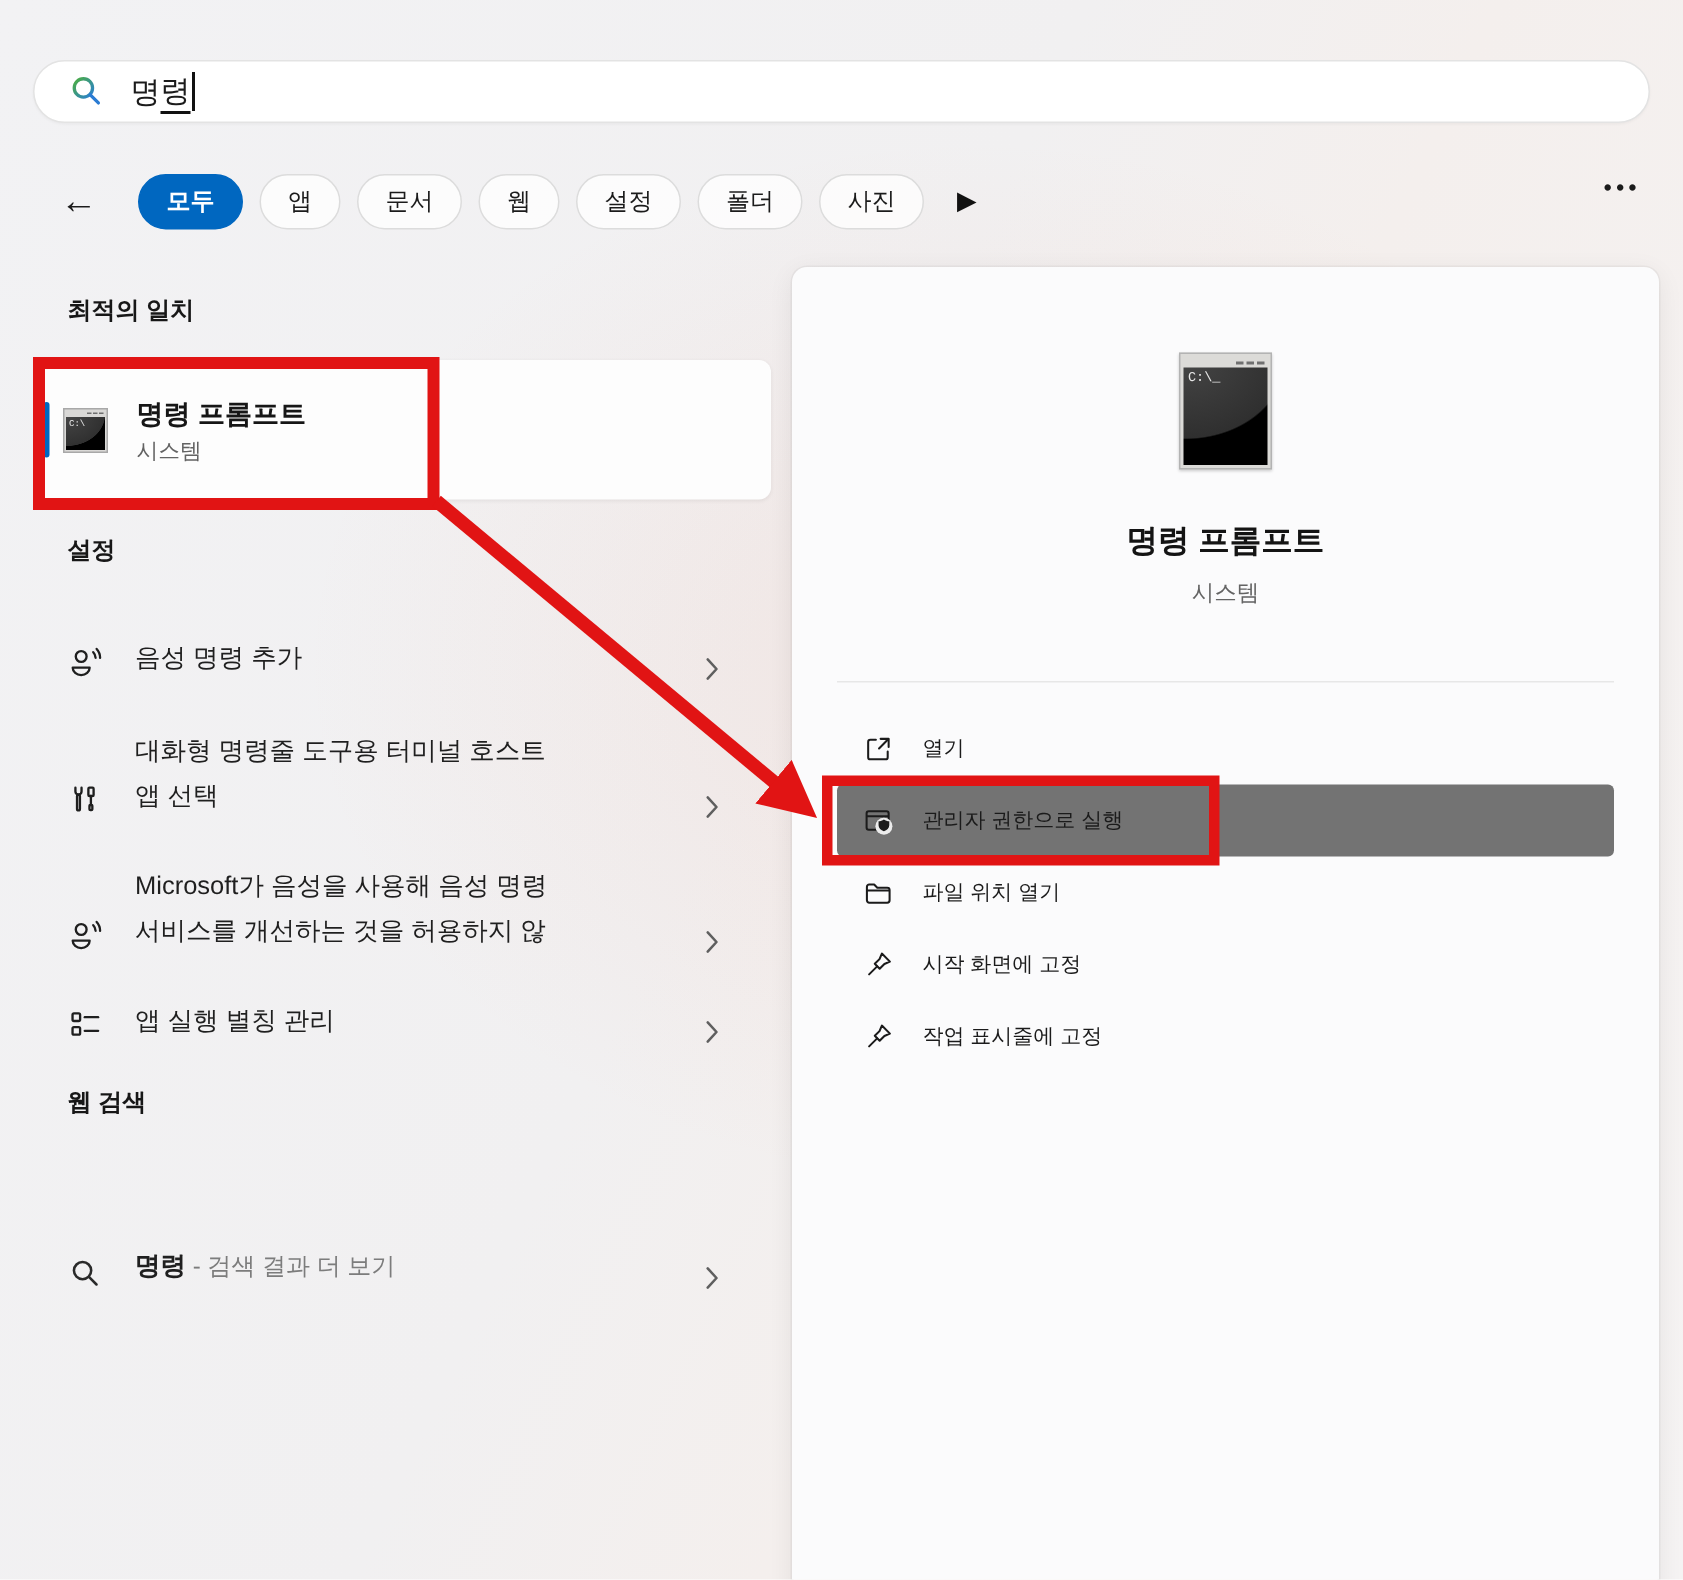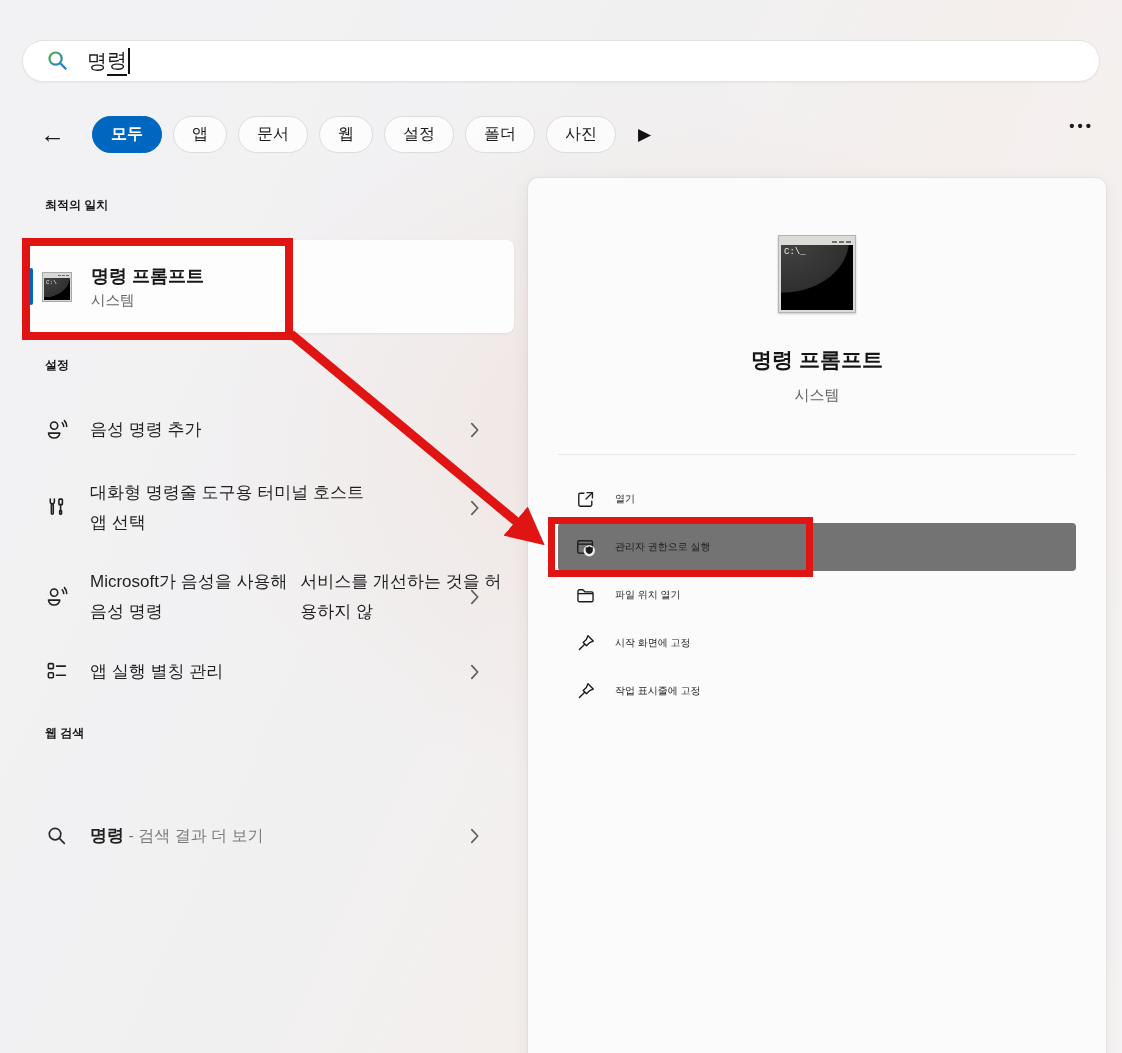--- a/index.html
+++ b/index.html
@@ -35,56 +35,56 @@
   .pill{
     height:37px; padding:0 18px; border-radius:19px; font-size:16px;
     background:rgba(255,255,255,0.75); border:1px solid #dcdcdc;
     display:flex; align-items:center; color:#1b1b1b;
   }
   .pill.selected{ background:#0067c0; border-color:#0067c0; color:#fff; font-weight:700; }
   .play-btn{ margin-left:22px; font-size:17px; color:#111; }
   .more-btn{ position:absolute; right:28px; top:3px; font-size:15px; letter-spacing:3px; font-weight:700; color:#1b1b1b; }
 
   
-  .sec-h{ position:absolute; left:45px; font-size:12px; font-weight:700; color:#171717; }
+  .sec-h{ position:absolute; left:45px; font-size:16px; font-weight:700; color:#171717; }
   .h-best{ top:197px; }
   .h-settings{ top:357px; }
   .h-web{ top:725px; }
 
   .best-card{
     position:absolute; left:25px; top:240px; width:489px; height:93px;
     background:#fdfdfd; border-radius:8px;
     box-shadow:0 1px 3px rgba(0,0,0,0.07);
     display:flex; align-items:center; padding-left:17px;
   }
   .accent-bar{ position:absolute; left:4px; top:28px; width:4px; height:37px; border-radius:2px; background:#0067c0; }
   .best-texts{ margin-left:19px; display:flex; flex-direction:column; gap:3px; }
   .best-title{ font-size:18px; font-weight:600; color:#161616; }
   .best-sub{ font-size:14.5px; color:#636363; }
 
-  .l-row{ position:absolute; left:0; width:510px; display:flex; align-items:center; padding-left:45px; }
+  .l-row{ position:absolute; left:0; width:510px; display:flex; align-items:flex-end; padding-left:45px; }
   .l-row .ic{ width:24px; display:flex; justify-content:center; }
   .l-row .txt{ margin-left:21px; font-size:17px; color:#1f1f1f; line-height:30px; }
   .l-row .chev{ position:absolute; left:470px; }
   .r1{ top:406px; height:48px; }
   .r2{ top:470px; height:76px; }
   .r3{ top:558px; height:78px; }
   .r4{ top:648px; height:48px; }
   .rweb{ top:812px; height:48px; }
   .web-q{ font-weight:700; font-size:17px; }
   .web-suffix{ font-size:16px; color:#7c7c7c; }
 
   
   .right-card{
     position:absolute; left:528px; top:178px; width:578px; height:895px;
     background:#fbfbfc; border-radius:10px;
     box-shadow:0 0 0 1px rgba(0,0,0,0.04), 0 4px 18px rgba(0,0,0,0.07);
   }
   .cmd-lg{ position:absolute; left:50%; transform:translateX(-50%); top:57px;
-    width:78px; height:78px; background:#dcdbd8; border:1px solid #b3b3b3; padding:2px;
+    width:62px; height:78px; background:#dcdbd8; border:1px solid #b3b3b3; padding:2px;
     box-shadow:0 1px 2px rgba(0,0,0,0.2); }
   .cmd-lg .tb{ height:7px; display:flex; justify-content:flex-end; align-items:center; gap:2px; padding-right:2px; }
   .cmd-lg .tb i{ width:5px; height:2px; background:#707070; }
   .cmd-lg .scr{ height:calc(100% - 7px); position:relative;
     background:radial-gradient(120px 95px at 2% -8%, #454545 0%, #2f2f2f 55%, #000 56%, #000 100%); }
   .cmd-lg .scr span{ position:absolute; left:3px; top:2px; color:#e9e9e9;
     font-family:"Liberation Mono","DejaVu Sans Mono",monospace; font-size:9px; }
   .cmd-sm{ width:30px; height:30px; background:#d9d8d6; border:1px solid #a8a8a8; padding:1px; flex:none; }
   .cmd-sm .tb{ height:4px; display:flex; justify-content:flex-end; align-items:center; gap:1px; padding-right:1px; }
   .cmd-sm .tb i{ width:3px; height:1.5px; background:#6e6e6e; }
@@ -93,21 +93,21 @@
   .cmd-sm .scr span{ position:absolute; left:2px; top:1px; color:#eee;
     font-family:"Liberation Mono","DejaVu Sans Mono",monospace; font-size:6px; }
 
   .r-title{ position:absolute; top:168px; width:100%; text-align:center; font-size:21px; font-weight:600; color:#141414; }
   .r-sub{ position:absolute; top:208px; width:100%; text-align:center; font-size:15px; color:#646464; }
   .r-divider{ position:absolute; left:30px; right:30px; top:276px; height:1px; background:#e7e7e7; }
 
   .r-actions{ position:absolute; left:30px; right:30px; top:297px; display:flex; flex-direction:column; }
   .r-row{ height:48px; display:flex; align-items:center; gap:19px; padding-left:16px; border-radius:4px; }
   .r-row.highlighted{ background:#737373; }
-  .r-row .lbl{ font-size:10px; color:#1b1b1b; }
+  .r-row .lbl{ font-size:14px; color:#1b1b1b; }
   .r-row .ic{ width:22px; display:flex; justify-content:center; }
 
   
   .anno{ position:absolute; border-style:solid; border-color:#e11414; pointer-events:none; }
   .anno-1{ left:22px; top:238px; width:271px; height:102px; border-width:8px; }
   .anno-2{ left:548px; top:517px; width:265px; height:60px; border-width:7px; }
   .anno-arrow{ position:absolute; left:0; top:0; width:1122px; height:1053px; pointer-events:none; }
 </style>
 </head>
 <body>
@@ -209,21 +209,21 @@
 
 <div class="l-row r3">
   <span class="ic">
     <svg width="24" height="24" viewBox="0 0 20 20" fill="none" stroke="#1f1f1f" stroke-width="1.3" stroke-linecap="round" stroke-linejoin="round">
       <circle cx="7.6" cy="6.4" r="3"></circle>
       <path d="M2.9,12.6 a4.7,4.1 0 0 0 9.4,0 z"></path>
       <path d="M14.3,4 a4.6,4.6 0 0 1 1.3,3.1"></path>
       <path d="M16.2,2.2 a7.2,7.2 0 0 1 1.9,4.9"></path>
     </svg>
   </span>
-  <span class="txt" style="display:flex;flex-direction:row;">
+  <span class="txt" style="display:flex;flex-direction:column;">
     <span>Microsoft가 음성을 사용해 음성 명령</span>
     <span>서비스를 개선하는 것을 허용하지 않</span>
   </span>
   <span class="chev">
     <svg width="10" height="16" viewBox="0 0 9 15">
         <polyline points="1.5,1.5 7,7.5 1.5,13.5" fill="none" stroke="#5f5f5f" stroke-width="1.6" stroke-linecap="round" stroke-linejoin="round"></polyline>
       </svg>
   </span>
 </div>
 

